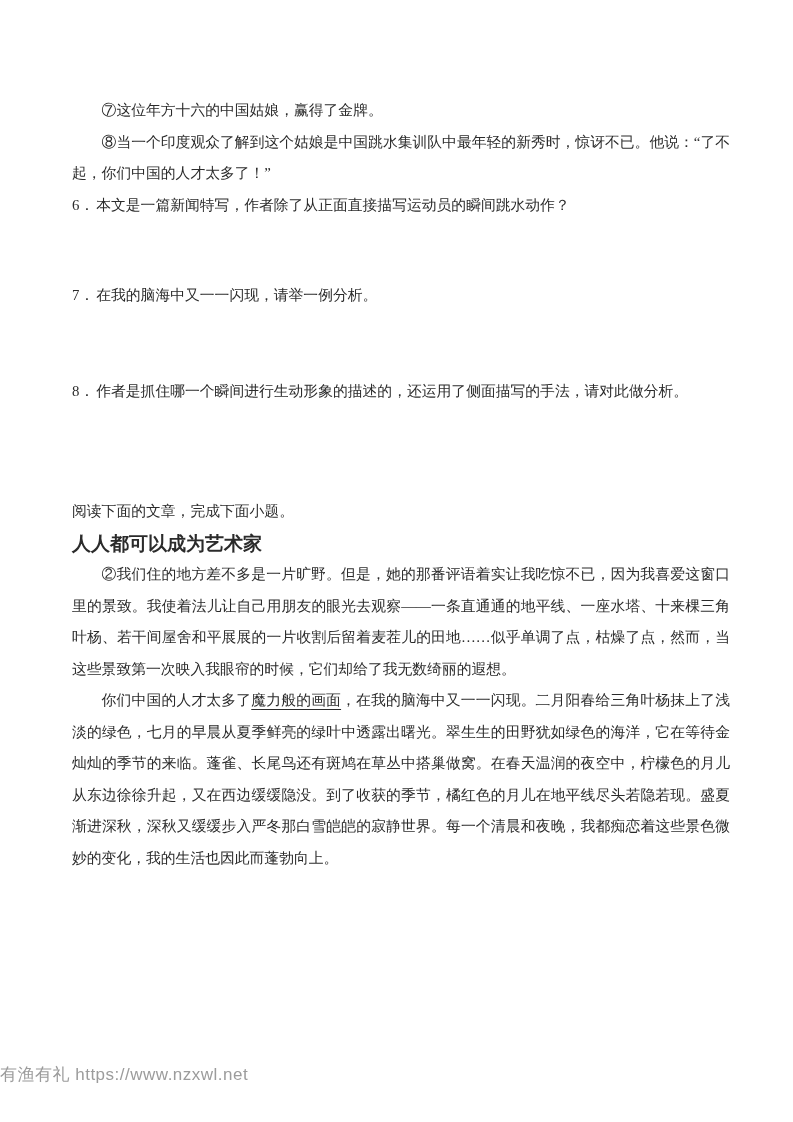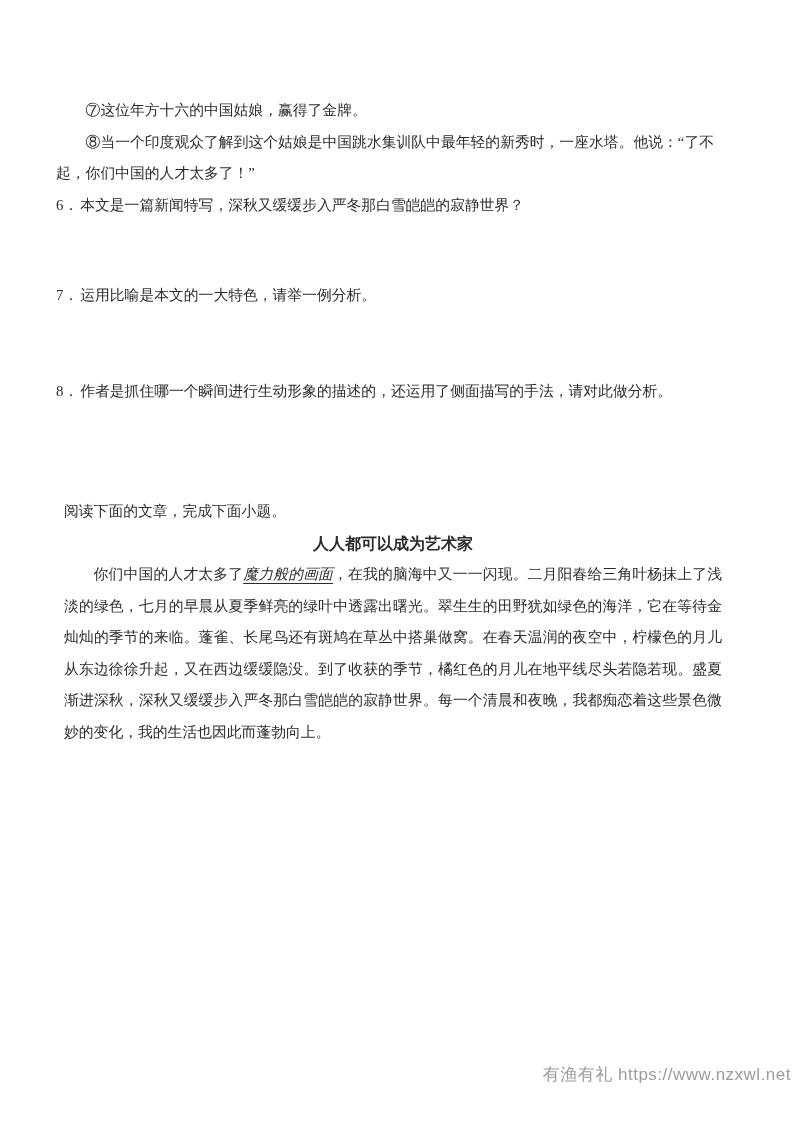--- a/index.html
+++ b/index.html
@@ -10,82 +10,81 @@
   }
   .page {
     position: relative;
     width: 793px;
     height: 1122px;
     background: #ffffff;
     overflow: hidden;
   }
   .flow {
     position: absolute;
-    left: 56px;
+    left: 72px;
     width: 658px;
     font-size: 14.8px;
     line-height: 31.5px;
     color: #2b2b2b;
     text-align: justify;
   }
   .para { margin: 0; }
   .indent { text-indent: 2em; }
   .question { text-indent: 0; }
   .q-num { margin-right: 2px; }
   .top-block { top: 95px; }
   .q7-block { top: 280px; }
   .q8-block { top: 376px; }
-  .reading-block { top: 496px; margin-left: 8px; }
+  .reading-block { top: 496px; }
   .reading-title {
-    text-align: center;
     font-weight: bold;
     text-indent: 0;
-    font-size: 16px;
+    font-size: 19px;
   }
   .underlined {
     text-decoration: underline;
     text-underline-offset: 4px;
     text-decoration-thickness: 1px;
-    font-style: italic;
   }
   .footer {
     position: absolute;
     top: 1062px;
     left: 0;
     width: 791px;
-    text-align: right;
+    text-align: left;
     font-family: "Liberation Sans", "DejaVu Sans", sans-serif;
     font-size: 17px;
     line-height: 26px;
     color: #9c9c9c;
     letter-spacing: 0.5px;
   }
 </style>
 </head>
 <body>
 
 <div class="page">
 
   <div class="flow top-block">
     <p class="para indent">⑦这位年方十六的中国姑娘，赢得了金牌。</p>
-    <p class="para indent">⑧当一个印度观众了解到这个姑娘是中国跳水集训队中最年轻的新秀时，一座水塔。他说：“了不起，你们中国的人才太多了！”</p>
-    <p class="para question"><span class="q-num">6．</span><span>本文是一篇新闻特写，深秋又缓缓步入严冬那白雪皑皑的寂静世界？</span></p>
+    <p class="para indent">⑧当一个印度观众了解到这个姑娘是中国跳水集训队中最年轻的新秀时，惊讶不已。他说：“了不起，你们中国的人才太多了！”</p>
+    <p class="para question"><span class="q-num">6．</span><span>本文是一篇新闻特写，作者除了从正面直接描写运动员的瞬间跳水动作？</span></p>
   </div>
 
   <div class="flow q7-block">
-    <p class="para question"><span class="q-num">7．</span><span>运用比喻是本文的一大特色，请举一例分析。</span></p>
+    <p class="para question"><span class="q-num">7．</span><span>在我的脑海中又一一闪现，请举一例分析。</span></p>
   </div>
 
   <div class="flow q8-block">
     <p class="para question"><span class="q-num">8．</span><span>作者是抓住哪一个瞬间进行生动形象的描述的，还运用了侧面描写的手法，请对此做分析。</span></p>
   </div>
 
   <div class="flow reading-block">
     <p class="para">阅读下面的文章，完成下面小题。</p>
     <p class="para reading-title">人人都可以成为艺术家</p>
+    <p class="para indent">②我们住的地方差不多是一片旷野。但是，她的那番评语着实让我吃惊不已，因为我喜爱这窗口里的景致。我使着法儿让自己用朋友的眼光去观察——一条直通通的地平线、一座水塔、十来棵三角叶杨、若干间屋舍和平展展的一片收割后留着麦茬儿的田地……似乎单调了点，枯燥了点，然而，当这些景致第一次映入我眼帘的时候，它们却给了我无数绮丽的遐想。</p>
     <p class="para indent"><span>你们中国的人才太多了</span><span class="underlined">魔力般的画面</span><span>，在我的脑海中又一一闪现。二月阳春给三角叶杨抹上了浅淡的绿色，七月的早晨从夏季鲜亮的绿叶中透露出曙光。翠生生的田野犹如绿色的海洋，它在等待金灿灿的季节的来临。蓬雀、长尾鸟还有斑鸠在草丛中搭巢做窝。在春天温润的夜空中，柠檬色的月儿从东边徐徐升起，又在西边缓缓隐没。到了收获的季节，橘红色的月儿在地平线尽头若隐若现。盛夏渐进深秋，深秋又缓缓步入严冬那白雪皑皑的寂静世界。每一个清晨和夜晚，我都痴恋着这些景色微妙的变化，我的生活也因此而蓬勃向上。</span></p>
   </div>
 
   <div class="footer">
     <span>有渔有礼 https://www.nzxwl.net</span>
   </div>
 
 </div>
 
 </body></html>

